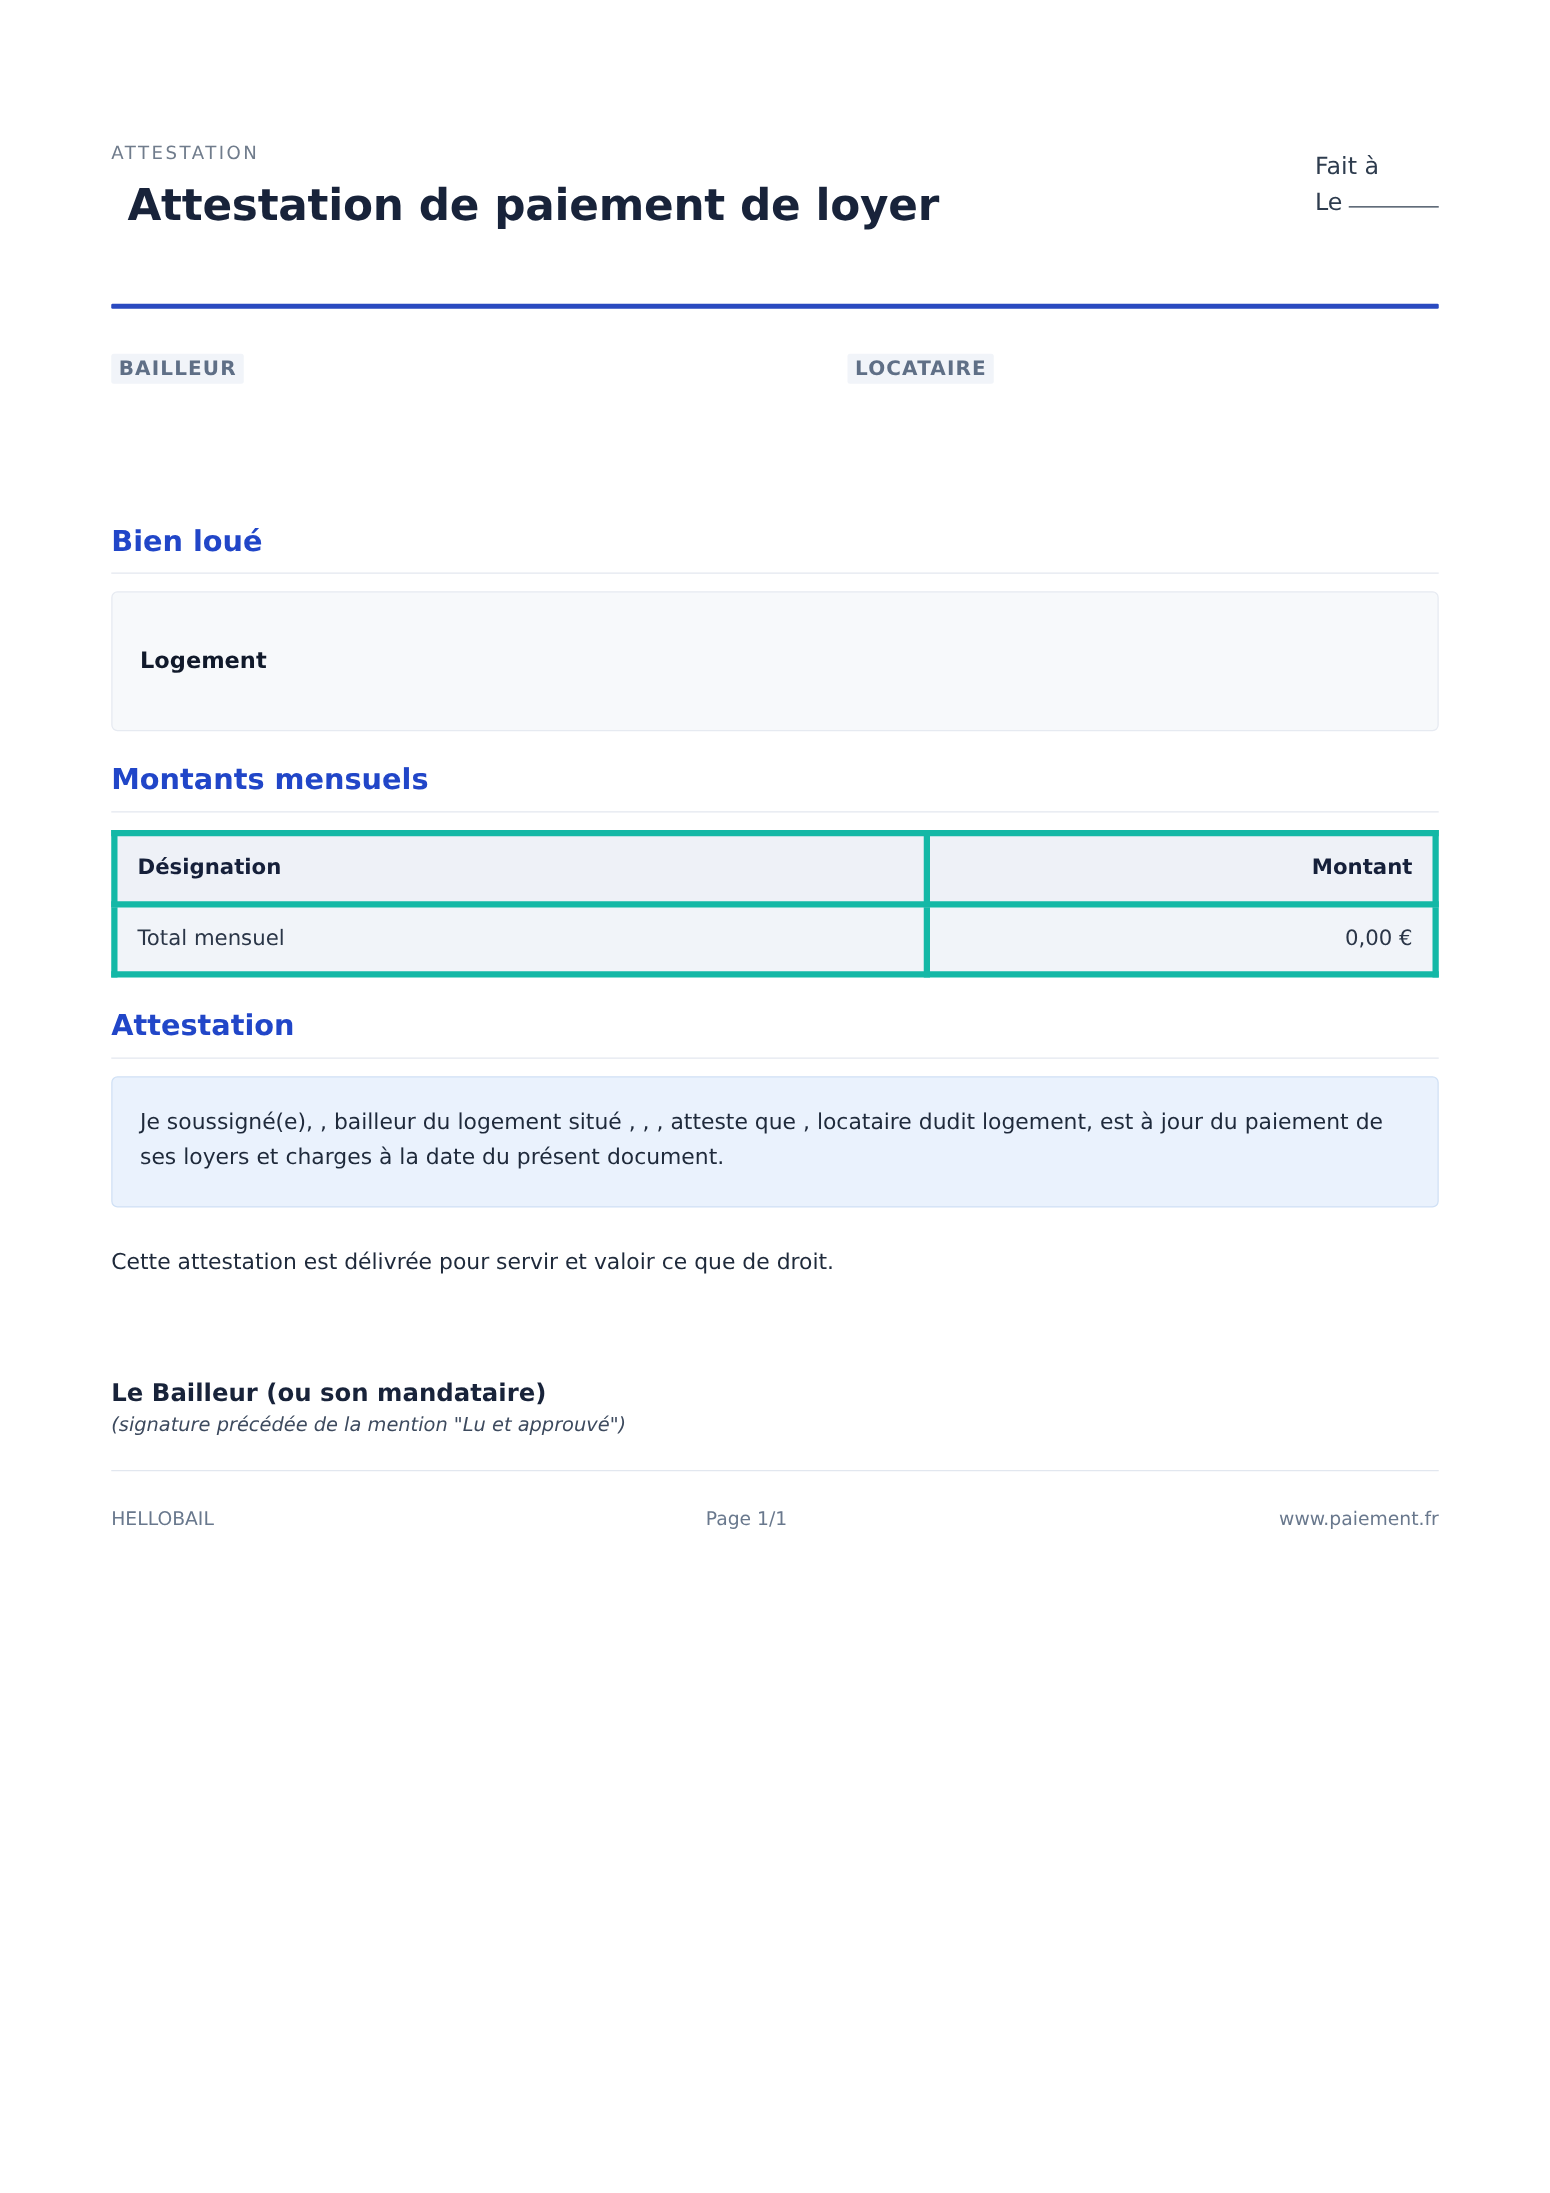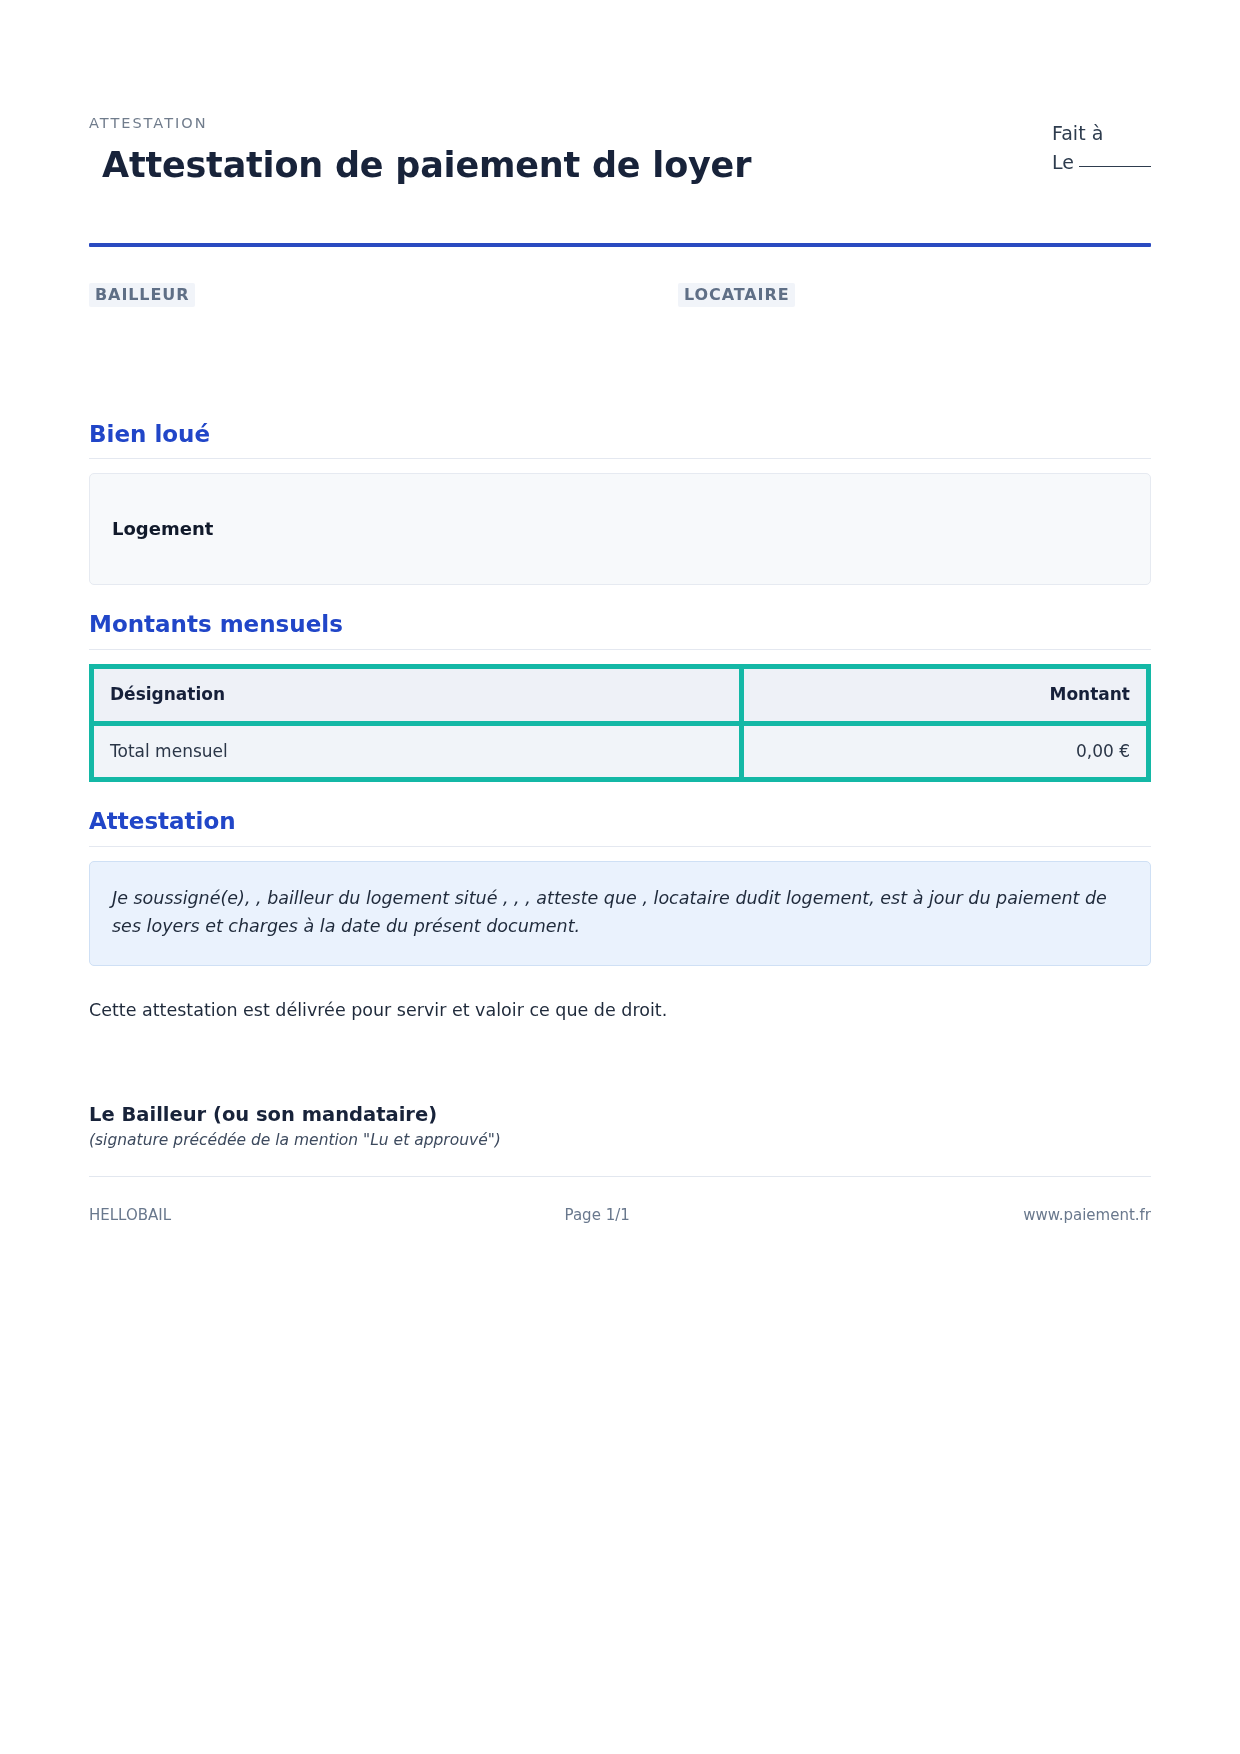--- a/index.html
+++ b/index.html
@@ -160,21 +160,20 @@
   .col-designation { text-align: left; }
   .col-amount { text-align: right; width: 370px; }
 
   
   .statement-box {
     background: #eaf2fd;
     border: 1px solid #cfe0f5;
     border-radius: 5px;
     padding: 22px 24px 24px 22px;
     box-sizing: border-box;
-    font-style: italic;
   }
   .statement-text {
     font-size: 17.5px;
     line-height: 1.62;
     color: #1f2a3b;
     margin: 0;
   }
   .closing-text {
     margin-top: 30px;
     font-size: 17.5px;

